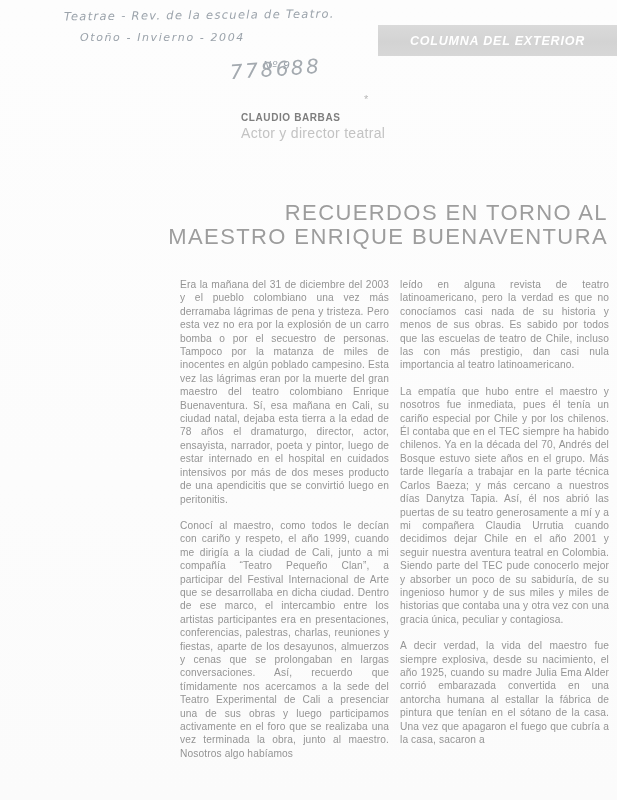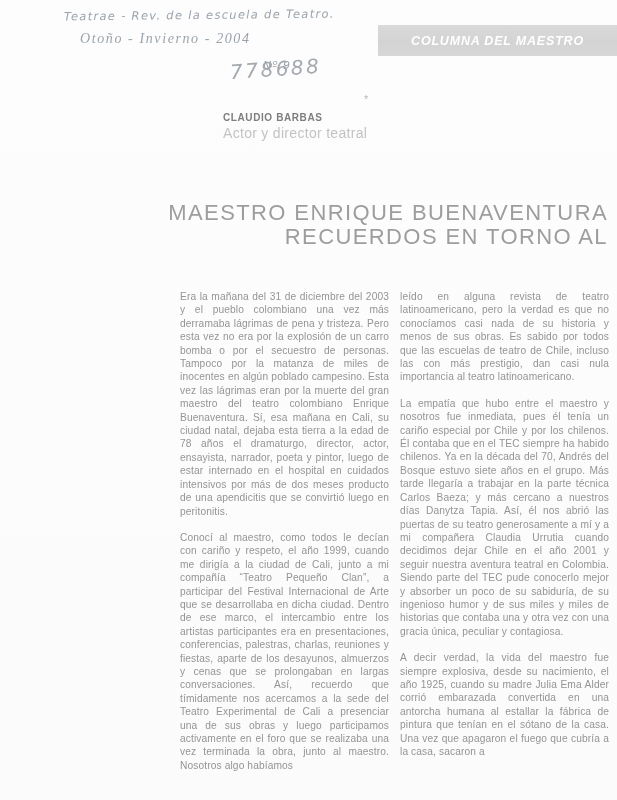--- a/index.html
+++ b/index.html
@@ -14,78 +14,78 @@
     background:linear-gradient(180deg,#fdfdfd 0%,#fcfcfc 60%,#fbfbfb 100%);
   }
   
   .handwrite{
     font-family:"DejaVu Sans", sans-serif;
     font-style:italic;
     color:#9ba3ab;
     white-space:nowrap;
   }
   .hw-line1{position:absolute;left:64px;top:8px;font-size:11.5px;letter-spacing:1.3px;transform:rotate(-0.6deg);}
-  .hw-line2{position:absolute;left:80px;top:31px;font-size:14px;letter-spacing:1.6px;font-family:Liberation Serif, serif;}
+  .hw-line2{position:absolute;left:80px;top:31px;font-size:11px;letter-spacing:1.6px;}
   .hw-issue{position:absolute;left:263px;top:29px;font-size:11px;letter-spacing:1px;margin-top:30px;}
   .hw-num{position:absolute;left:230px;top:57px;font-size:20px;letter-spacing:2.5px;color:#a4aab0;transform:rotate(-4deg);}
   
   .banner{
     position:absolute;left:378px;right:0;top:25px;height:31px;
     background:linear-gradient(180deg,#dadada 0%,#d3d3d3 55%,#d7d7d7 100%);
     display:flex;align-items:center;justify-content:center;
   }
   .banner-text{
     color:#ffffff;font-weight:bold;font-style:italic;
     font-size:12.5px;letter-spacing:0.8px;
   }
   .asterisk{position:absolute;left:364px;top:93px;color:#b8b8b8;font-size:11px;}
   
-  .author{position:absolute;left:223px;top:112px;}
+  .author{position:absolute;left:241px;top:112px;}
   .author-name{font-size:10px;font-weight:bold;color:#7e7e7e;letter-spacing:0.6px;}
   .author-role{font-size:14px;color:#c3c3c3;letter-spacing:0.3px;margin-top:2px;}
   
   .title{
     position:absolute;left:90px;right:9px;top:201px;
     text-align:right;color:#9d9d9d;
     font-size:22px;line-height:1.1;letter-spacing:1.4px;font-weight:normal;
   }
   .title div{white-space:nowrap;}
   
   .columns{position:absolute;left:180px;top:278px;width:429px;display:flex;gap:11px;}
   .col{width:209px;}
   .col p{
-    margin:12px 0 13px 0;
+    margin:0 0 13px 0;
     font-size:10.2px;line-height:13.4px;
     color:#949494;text-align:justify;letter-spacing:0.12px;
   }
 </style>
 </head>
 <body>
 
 <div class="page">
 
   <div class="handwrite hw-line1">Teatrae - Rev. de la escuela de Teatro.</div>
   <div class="handwrite hw-line2">Otoño - Invierno - 2004</div>
   <div class="handwrite hw-issue">Nº 9</div>
   <div class="handwrite hw-num">778688</div>
 
   <div class="banner">
-    <span class="banner-text">COLUMNA DEL MAESTRO</span>
+    <span class="banner-text">COLUMNA DEL EXTERIOR</span>
   </div>
 
   <span class="asterisk">*</span>
 
   <div class="author">
     <div class="author-name">CLAUDIO BARBAS</div>
     <div class="author-role">Actor y director teatral</div>
   </div>
 
   <div class="title">
+    <div>RECUERDOS EN TORNO AL</div>
     <div>MAESTRO ENRIQUE BUENAVENTURA</div>
-    <div>RECUERDOS EN TORNO AL</div>
   </div>
 
   <div class="columns">
     <div class="col">
       <p>Era la mañana del 31 de diciembre del 2003 y el pueblo colombiano una vez más derramaba lágrimas de pena y tristeza. Pero esta vez no era por la explosión de un carro bomba o por el secuestro de personas. Tampoco por la matanza de miles de inocentes en algún poblado campesino. Esta vez las lágrimas eran por la muerte del gran maestro del teatro colombiano Enrique Buenaventura. Sí, esa mañana en Cali, su ciudad natal, dejaba esta tierra a la edad de 78 años el dramaturgo, director, actor, ensayista, narrador, poeta y pintor, luego de estar internado en el hospital en cuidados intensivos por más de dos meses producto de una apendicitis que se convirtió luego en peritonitis.</p>
       <p>Conocí al maestro, como todos le decían con cariño y respeto, el año 1999, cuando me dirigía a la ciudad de Cali, junto a mi compañía “Teatro Pequeño Clan”, a participar del Festival Internacional de Arte que se desarrollaba en dicha ciudad. Dentro de ese marco, el intercambio entre los artistas participantes era en presentaciones, conferencias, palestras, charlas, reuniones y fiestas, aparte de los desayunos, almuerzos y cenas que se prolongaban en largas conversaciones. Así, recuerdo que tímidamente nos acercamos a la sede del Teatro Experimental de Cali a presenciar una de sus obras y luego participamos activamente en el foro que se realizaba una vez terminada la obra, junto al maestro. Nosotros algo habíamos</p>
     </div>
     <div class="col">
       <p>leído en alguna revista de teatro latinoamericano, pero la verdad es que no conocíamos casi nada de su historia y menos de sus obras. Es sabido por todos que las escuelas de teatro de Chile, incluso las con más prestigio, dan casi nula importancia al teatro latinoamericano.</p>
       <p>La empatía que hubo entre el maestro y nosotros fue inmediata, pues él tenía un cariño especial por Chile y por los chilenos. Él contaba que en el TEC siempre ha habido chilenos. Ya en la década del 70, Andrés del Bosque estuvo siete años en el grupo. Más tarde llegaría a trabajar en la parte técnica Carlos Baeza; y más cercano a nuestros días Danytza Tapia. Así, él nos abrió las puertas de su teatro generosamente a mí y a mi compañera Claudia Urrutia cuando decidimos dejar Chile en el año 2001 y seguir nuestra aventura teatral en Colombia. Siendo parte del TEC pude conocerlo mejor y absorber un poco de su sabiduría, de su ingenioso humor y de sus miles y miles de historias que contaba una y otra vez con una gracia única, peculiar y contagiosa.</p>

